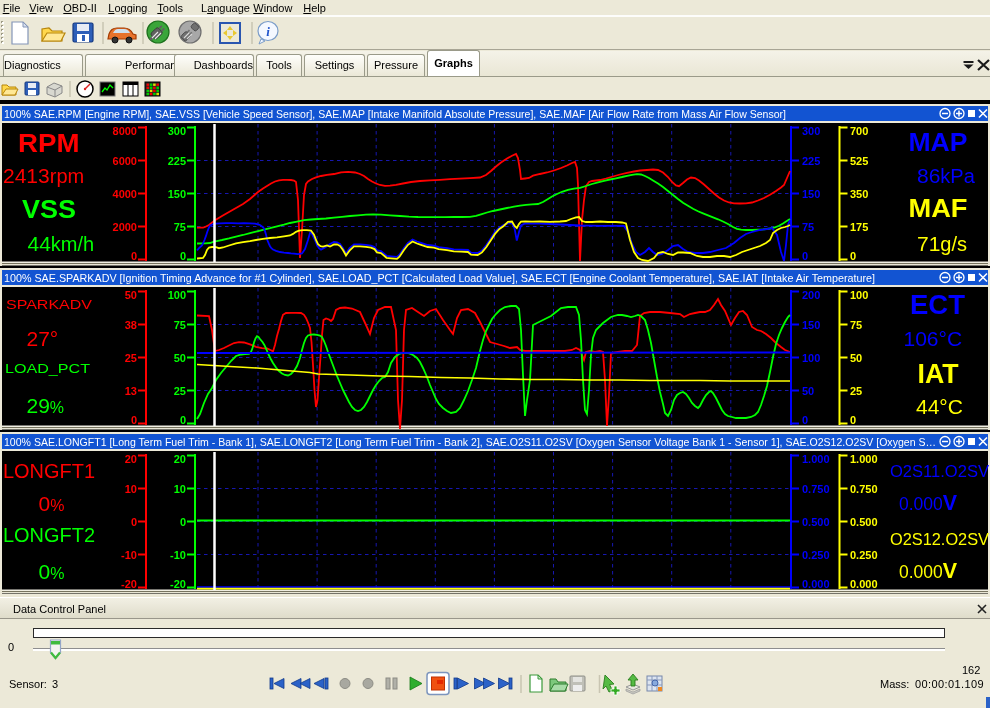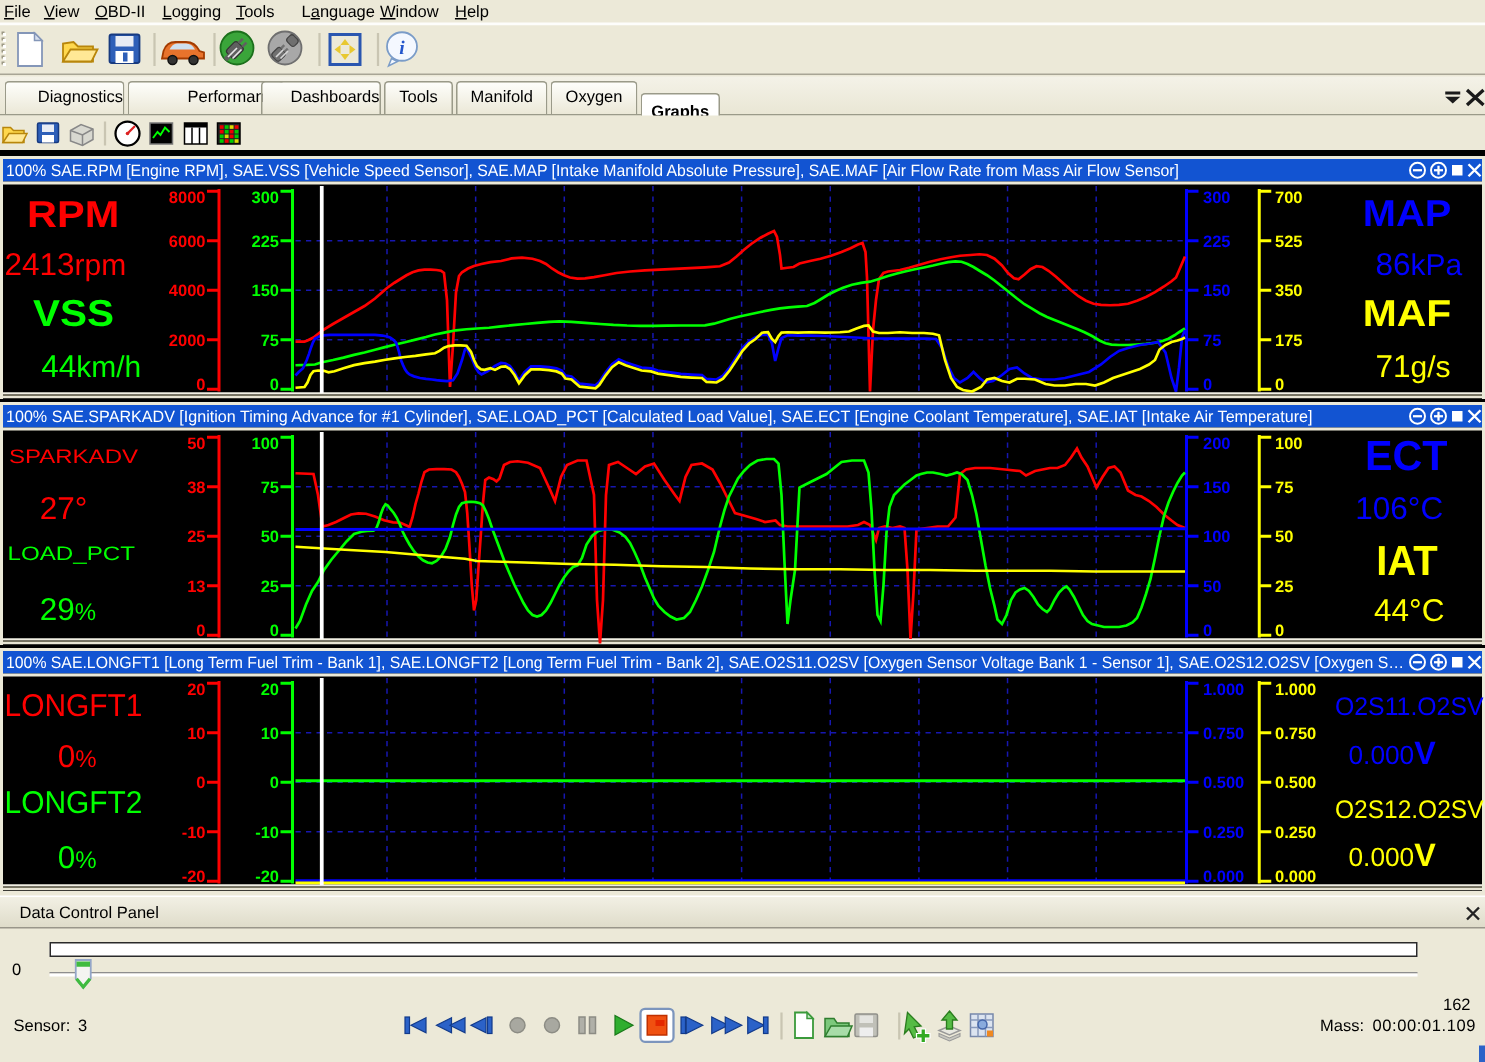--- a/index.html
+++ b/index.html
@@ -68,27 +68,27 @@
     <path d="M224 7 l3 4 h-6 z" fill="#e8c830"></path>
     <path d="M224 21 l3 -4 h-6 z" fill="#e8c830"></path>
     <path d="M217 14 l4 -3 v6 z" fill="#e8c830"></path>
     <path d="M231 14 l-4 -3 v6 z" fill="#e8c830"></path>
 <ellipse cx="262" cy="12" rx="10" ry="9.5" fill="#f4f8ff" stroke="#7a9cc8" stroke-width="1.2"></ellipse>
     <path d="M255 20 l-2 5 l6 -3 z" fill="#f4f8ff" stroke="#7a9cc8" stroke-width="1"></path>
     <text x="262" y="17" font-size="13" font-weight="bold" font-style="italic" fill="#2255cc" text-anchor="middle" font-family="Liberation Serif">i</text>
 </svg>
 <div class="abs" style="left:0;top:51px;width:990px;height:26px;background:linear-gradient(#f4f2e8,#e9e6d4)"></div>
 <div class="abs" style="left:0;top:75.5px;width:990px;height:1.5px;background:#9a9a89"></div>
-<div class="abs" style="left:3px;top:54px;width:80px;height:21.5px;background:linear-gradient(#fefefb,#ebe8d7);border:1px solid #9a9a89;border-bottom:none;border-radius:3px 3px 0 0;text-align:right;padding-top:4px">Diagnostics</div>
+<div class="abs" style="left:3px;top:54px;width:80px;height:21.5px;background:linear-gradient(#fefefb,#ebe8d7);border:1px solid #9a9a89;border-bottom:none;border-radius:3px 3px 0 0;text-align:left;padding-top:4px">Diagnostics</div>
 <div class="abs" style="left:85px;top:54px;width:104px;height:21.5px;background:linear-gradient(#fefefb,#ebe8d7);border:1px solid #9a9a89;border-bottom:none;border-radius:3px 3px 0 0;text-align:right;padding-top:4px">Performance</div>
 <div class="abs" style="left:174px;top:54px;width:80px;height:21.5px;background:linear-gradient(#fefefb,#ebe8d7);border:1px solid #9a9a89;border-bottom:none;border-radius:3px 3px 0 0;text-align:right;padding-top:4px">Dashboards</div>
 <div class="abs" style="left:256px;top:54px;width:46px;height:21.5px;background:linear-gradient(#fefefb,#ebe8d7);border:1px solid #9a9a89;border-bottom:none;border-radius:3px 3px 0 0;text-align:center;padding-top:4px">Tools</div>
-<div class="abs" style="left:304px;top:54px;width:61px;height:21.5px;background:linear-gradient(#fefefb,#ebe8d7);border:1px solid #9a9a89;border-bottom:none;border-radius:3px 3px 0 0;text-align:center;padding-top:4px">Manifold</div>
-<div class="abs" style="left:367px;top:54px;width:58px;height:21.5px;background:linear-gradient(#fefefb,#ebe8d7);border:1px solid #9a9a89;border-bottom:none;border-radius:3px 3px 0 0;text-align:center;padding-top:4px">Oxygen</div>
-<div class="abs" style="left:427px;top:62px;width:53px;height:26px;background:#fff;border:1px solid #9a9a89;border-bottom:none;border-radius:3px 3px 0 0;text-align:center;font-weight:bold;padding-top:6px">Graphs</div>
+<div class="abs" style="left:304px;top:54px;width:61px;height:21.5px;background:linear-gradient(#fefefb,#ebe8d7);border:1px solid #9a9a89;border-bottom:none;border-radius:3px 3px 0 0;text-align:center;padding-top:4px">Settings</div>
+<div class="abs" style="left:367px;top:54px;width:58px;height:21.5px;background:linear-gradient(#fefefb,#ebe8d7);border:1px solid #9a9a89;border-bottom:none;border-radius:3px 3px 0 0;text-align:center;padding-top:4px">Pressure</div>
+<div class="abs" style="left:427px;top:50px;width:53px;height:26px;background:#fff;border:1px solid #9a9a89;border-bottom:none;border-radius:3px 3px 0 0;text-align:center;font-weight:bold;padding-top:6px">Graphs</div>
 <svg class="abs" style="left:960px;top:58px" width="30" height="14" viewBox="0 0 30 14">
 <rect x="3.5" y="3" width="10" height="2" fill="#1a1a1a"></rect>
     <path d="M3.5 6.5 h10 l-5 4.5 z" fill="#1a1a1a"></path>
 <path d="M18 2 L29 12 M29 2 L18 12" stroke="#1a1a1a" stroke-width="2.2"></path>
   </svg>
 <div class="abs" style="left:0;top:77px;width:990px;height:23px;background:#ece9d8"></div>
 <svg class="abs" style="left:0;top:79px" width="170" height="20" viewBox="0 0 170 20">
 <line x1="70" y1="2" x2="70" y2="18" stroke="#c9c5b2" stroke-width="1.5"></line>
 <path d="M2 6 v10 h14 v-8 h-7 l-2 -2 z" fill="#ffd84d" stroke="#b8860b"></path>
     <path d="M2 16 l4 -6 h12 l-3 6 z" fill="#ffe896" stroke="#b8860b"></path>

